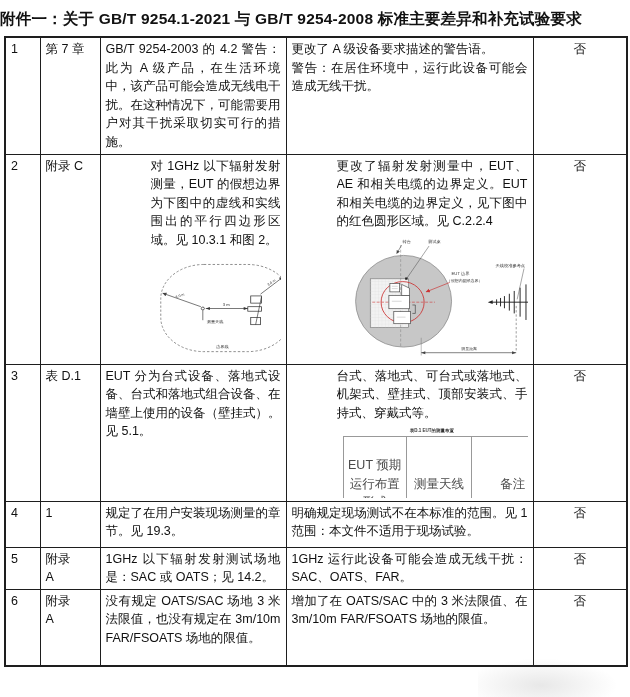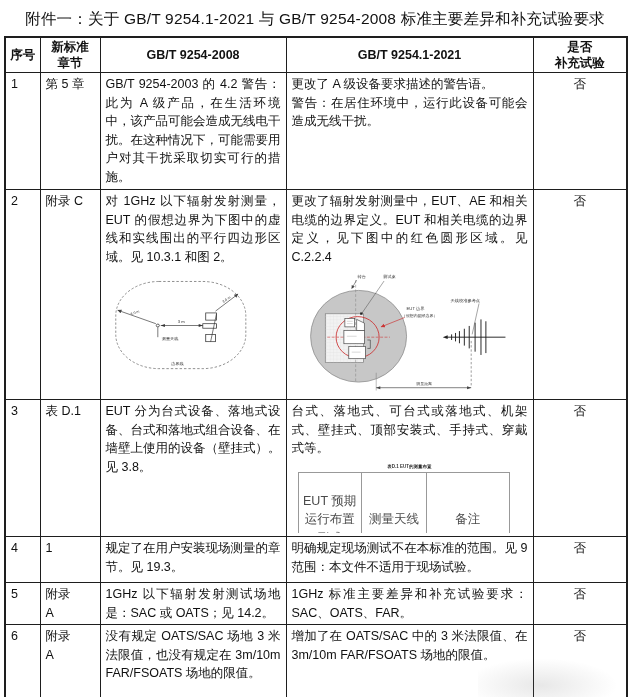--- a/index.html
+++ b/index.html
@@ -1,31 +1,31 @@
 <!DOCTYPE html>
 <html><head>
 <meta charset="utf-8">
 <style>
   html,body{margin:0;padding:0;background:#fff;}
   body{width:630px;height:697px;overflow:hidden;position:relative;
        font-family:"Liberation Sans","DejaVu Sans",sans-serif;color:#111;}
-  .page-title{margin:9px 0 6px 0;text-align:center;font-size:15.5px;font-weight:normal;
+  .page-title{margin:9px 0 6px 0;font-size:15.5px;font-weight:bold;
       letter-spacing:0.2px;white-space:nowrap;}
   table.main{border-collapse:collapse;table-layout:fixed;width:622px;margin-left:4px;}
   table.main th,table.main td{border:1px solid #1e1e1e;vertical-align:top;
       font-size:12.5px;line-height:18.5px;padding:2px 5px;overflow:hidden;}
   table.main{border:2px solid #1e1e1e;}
   table.main th{font-weight:bold;text-align:center;vertical-align:middle;
       white-space:pre-line;line-height:16px;padding:1px 2px;}
   td.c-no{text-align:left;padding-left:5px;}
   td.c-ch{white-space:pre-line;}
   td.c-old,td.c-new{text-align:justify;}
   td.c-supp{text-align:center;}
   .pre{white-space:pre-line;margin-left:12px;}
-  .cellclip{overflow:hidden;}
+  .cellclip{overflow:hidden;margin-left:45px;}
   svg text{fill:#333;font-family:"Liberation Sans","DejaVu Sans",sans-serif;}
   .mini-title{font-size:4.5px;font-weight:bold;color:#333;text-align:center;
       margin:6px 0 2px 0;line-height:6px;}
   table.mini{border-collapse:collapse;width:212px;margin-left:6px;font-size:4px;
       line-height:5.5px;color:#4a4a4a;table-layout:fixed;}
   table.mini td{border:0.7px solid #999;padding:19px 2px;text-align:center;
       vertical-align:middle;white-space:pre-line;overflow:hidden;}
   .scan-artifact{position:absolute;left:478px;top:658px;width:140px;height:39px;
       background:radial-gradient(ellipse at 45% 70%,rgba(110,110,110,0.16),rgba(110,110,110,0) 70%);
       pointer-events:none;}
@@ -37,33 +37,24 @@
 
 <table class="main">
   <colgroup>
     <col style="width:35px">
       <col style="width:60px">
       <col style="width:186px">
     <col style="width:247px">
       <col style="width:94px">
   </colgroup>
   <tbody>
-      <tr style="height:34px">
-    <th>序号</th>
-    <th>新标准
-章节</th>
-    <th>GB/T 9254-2008</th>
-    <th>GB/T 9254.1-2021</th>
-    <th>是否
-补充试验</th>
-  </tr>
 
   <tr style="height:117px">
     <td class="c-no">1</td>
-    <td class="c-ch">第 5 章</td>
+    <td class="c-ch">第 7 章</td>
     <td class="c-old">GB/T 9254-2003 的 4.2 警告：此为 A 级产品，在生活环境中，该产品可能会造成无线电干扰。在这种情况下，可能需要用户对其干扰采取切实可行的措施。</td>
     <td class="c-new pre">更改了 A 级设备要求描述的警告语。
 警告：在居住环境中，运行此设备可能会造成无线干扰。</td>
     <td class="c-supp">否</td>
   </tr>
 
   <tr style="height:210px">
     <td class="c-no">2</td>
     <td class="c-ch">附录 C</td>
     <td class="c-old">
@@ -168,21 +159,21 @@
           <text x="135" y="126" text-anchor="middle" font-size="4">测量距离</text>
         </svg>
       </div>
     </td>
     <td class="c-supp">否</td>
   </tr>
 
   <tr style="height:137px">
     <td class="c-no">3</td>
     <td class="c-ch">表 D.1</td>
-    <td class="c-old">EUT 分为台式设备、落地式设备、台式和落地式组合设备、在墙壁上使用的设备（壁挂式）。见 3.8。</td>
+    <td class="c-old">EUT 分为台式设备、落地式设备、台式和落地式组合设备、在墙壁上使用的设备（壁挂式）。见 5.1。</td>
     <td class="c-new">
       <div class="cellclip" style="height:131px">
         <span>台式、落地式、可台式或落地式、机架式、壁挂式、顶部安装式、手持式、穿戴式等。</span>
         <div class="mini-title">表D.1 EUT的测量布置</div>
         <table class="mini">
           <colgroup>
                 <col style="width:30%">
                 <col style="width:31%">
                 <col style="width:39%">
               </colgroup>
@@ -202,30 +193,30 @@
             </table>
       </div>
     </td>
     <td class="c-supp">否</td>
   </tr>
 
   <tr style="height:46px">
     <td class="c-no">4</td>
     <td class="c-ch">1</td>
     <td class="c-old">规定了在用户安装现场测量的章节。见 19.3。</td>
-    <td class="c-new">明确规定现场测试不在本标准的范围。见 9 范围：本文件不适用于现场试验。</td>
+    <td class="c-new">明确规定现场测试不在本标准的范围。见 1 范围：本文件不适用于现场试验。</td>
     <td class="c-supp">否</td>
   </tr>
 
   <tr style="height:40px">
     <td class="c-no">5</td>
     <td class="c-ch">附录
 A</td>
     <td class="c-old">1GHz 以下辐射发射测试场地是：SAC 或 OATS；见 14.2。</td>
-    <td class="c-new">1GHz 标准主要差异和补充试验要求：SAC、OATS、FAR。</td>
+    <td class="c-new">1GHz 运行此设备可能会造成无线干扰：SAC、OATS、FAR。</td>
     <td class="c-supp">否</td>
   </tr>
 
   <tr style="height:77px">
     <td class="c-no">6</td>
     <td class="c-ch">附录
 A</td>
     <td class="c-old">没有规定 OATS/SAC 场地 3 米法限值，也没有规定在 3m/10m FAR/FSOATS 场地的限值。</td>
     <td class="c-new">增加了在 OATS/SAC 中的 3 米法限值、在 3m/10m FAR/FSOATS 场地的限值。</td>
     <td class="c-supp">否</td>

